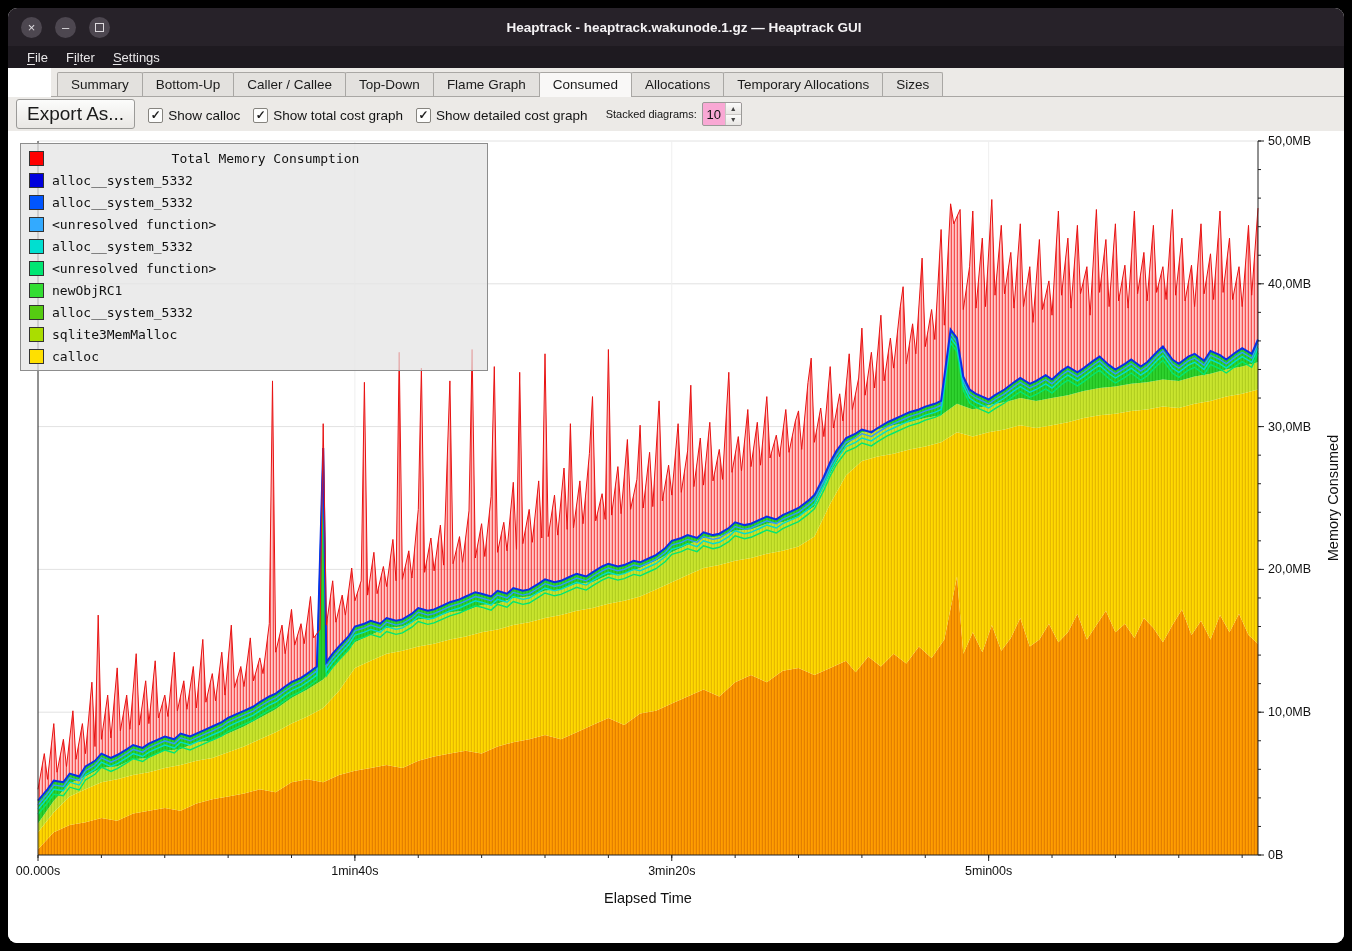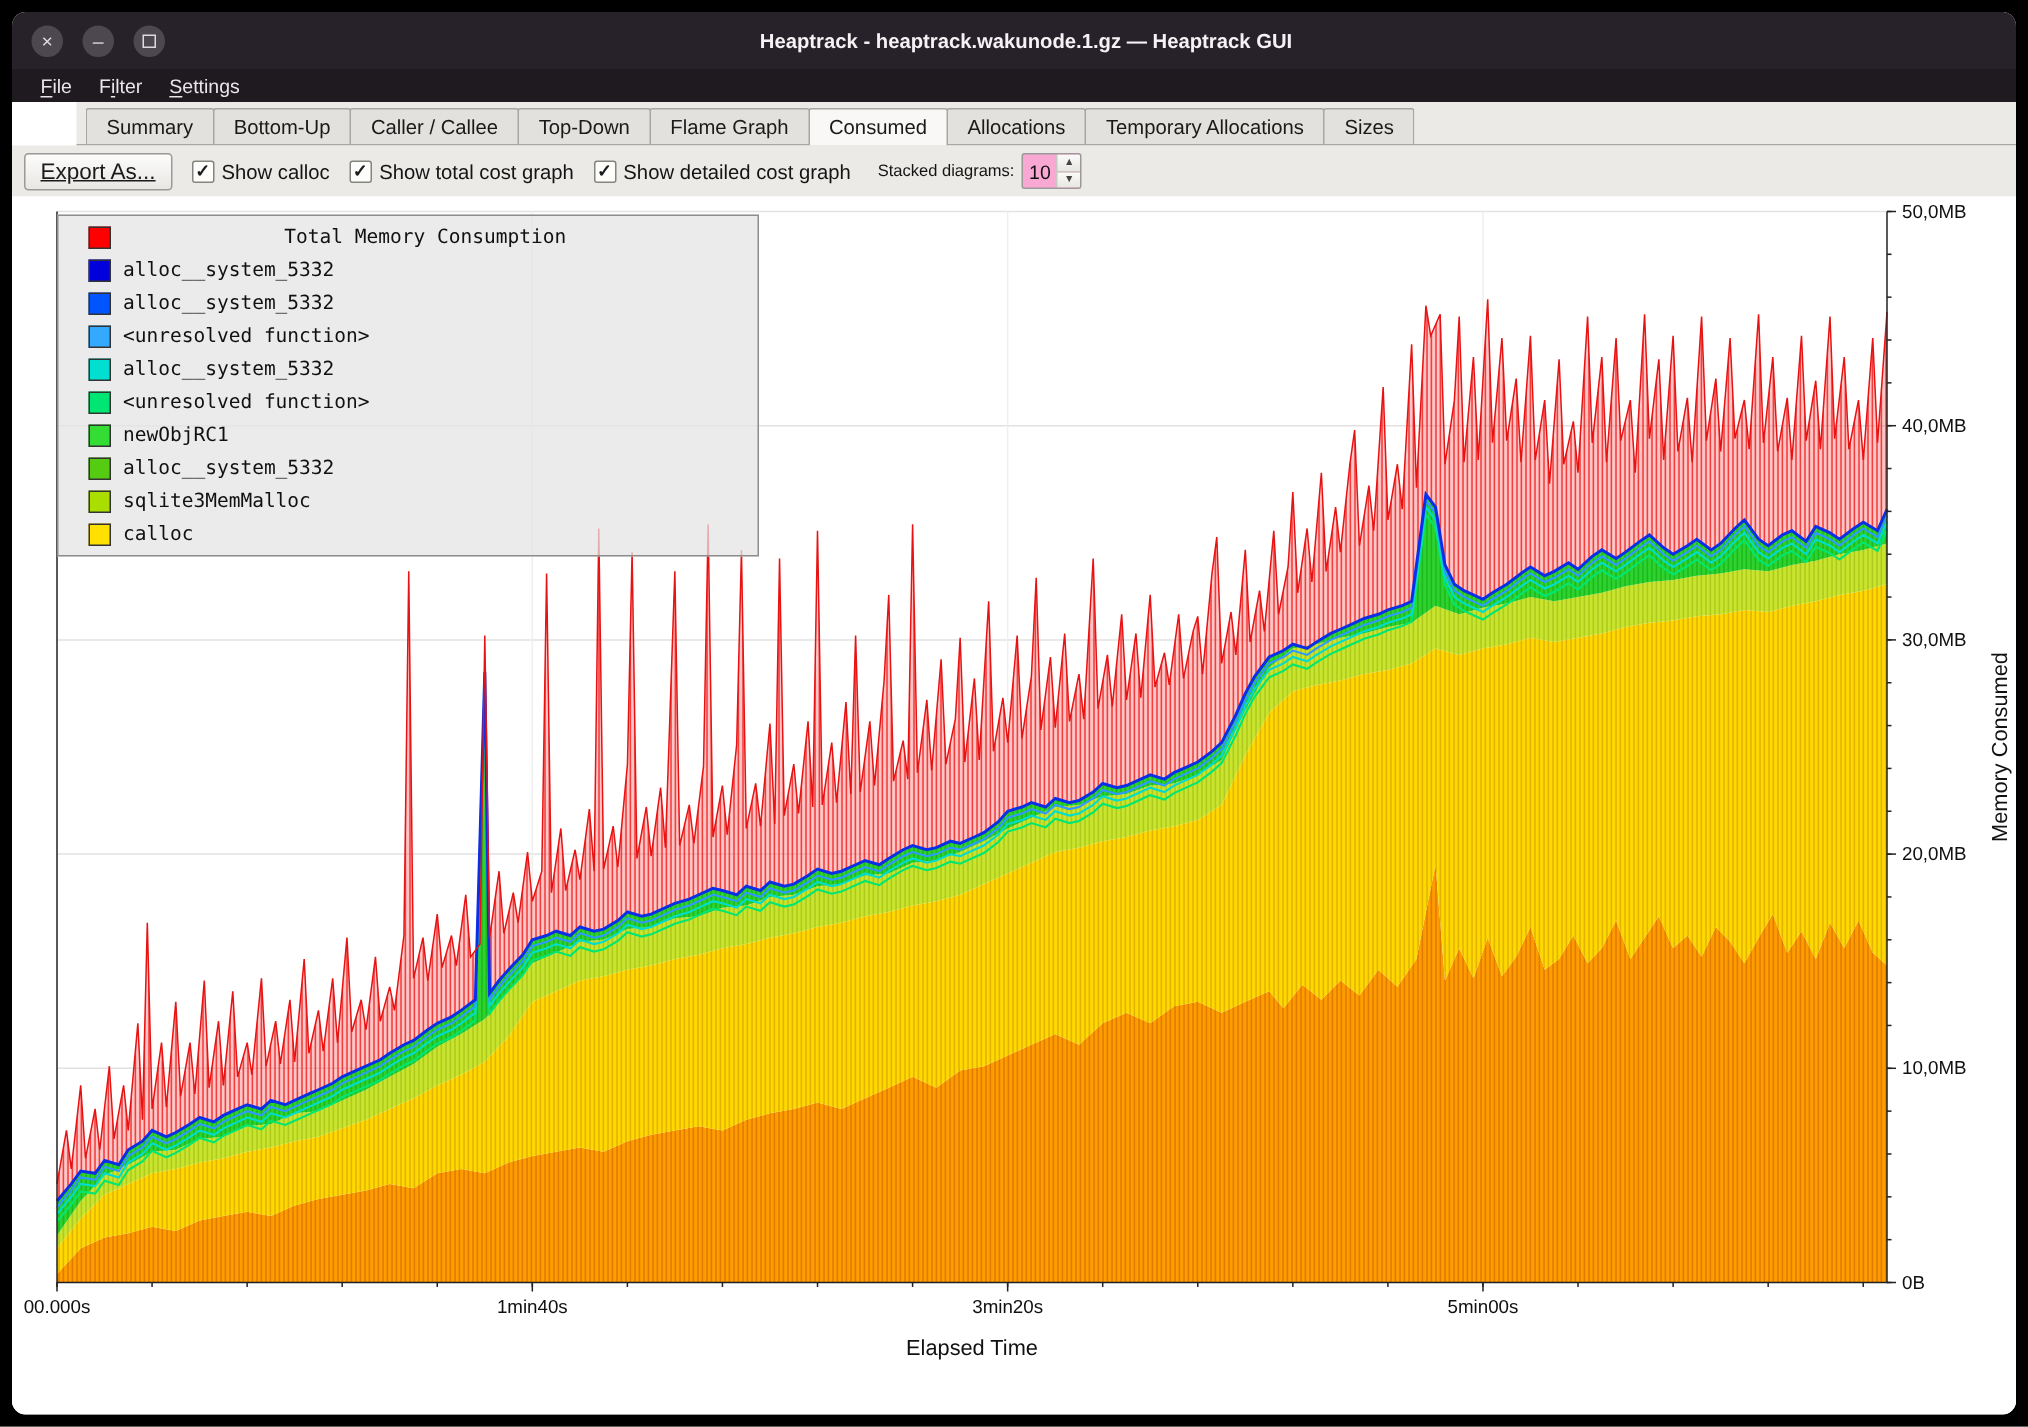--- a/index.html
+++ b/index.html
@@ -11,32 +11,32 @@
   .winbtn{width:21px;height:21px;border-radius:50%;background:#4d4750;color:#dedbdf;display:flex;align-items:center;justify-content:center;font-size:13px;line-height:1;}
   .winbtn .sq{width:7px;height:7px;border:1px solid #dedbdf;display:block;}
   .title{position:absolute;left:16px;right:0;text-align:center;color:#f4f2f4;font-weight:bold;font-size:13.5px;pointer-events:none;}
   .menubar{height:22px;background:#1e1a20;display:flex;align-items:center;padding-left:10px;flex:0 0 auto;}
   .menu-item{color:#e8e6e8;font-size:13px;padding:2px 9px;}
   .menu-item u{text-decoration:underline;text-underline-offset:2px;}
   .tabbar{background:#eceae7;display:flex;padding:4px 0 0 6px;border-bottom:1px solid #a9a7a4;flex:0 0 auto;height:29px;box-sizing:border-box;margin-left:43px;}
   .tab{font-size:13.5px;color:#1a1a1a;background:#e3e1de;border:1px solid #a9a7a4;border-bottom:none;padding:4px 13px 5px;margin-right:-1px;border-radius:2px 2px 0 0;white-space:nowrap;position:relative;}
   .tab.active{background:#f9f8f7;z-index:3;margin-bottom:-1px;padding-bottom:6px;}
   .toolbar{background:#eceae7;display:flex;align-items:center;padding:5px 8px;flex:0 0 auto;height:34px;box-sizing:border-box;}
-  .btn{font-size:15px;padding:3px 10px;border:1px solid #9b9a98;border-radius:3px;background:linear-gradient(#fcfcfb,#e9e7e4);color:#1a1a1a;text-decoration:underline;}
+  .btn{font-size:19px;padding:3px 10px;border:1px solid #9b9a98;border-radius:3px;background:linear-gradient(#fcfcfb,#e9e7e4);color:#1a1a1a;}
   .check{display:inline-flex;align-items:center;gap:5px;margin-left:13px;font-size:13.5px;color:#141414;}
   .checkbox{width:15px;height:15px;border:1px solid #86847f;border-radius:2px;background:#fdfdfc;display:inline-flex;align-items:center;justify-content:center;font-size:12px;color:#1c1c1c;font-weight:bold;box-sizing:border-box;}
   .stacked-label{margin-left:18px;font-size:11px;color:#141414;}
   .spin{display:inline-flex;border:1px solid #9b9a98;background:#f9a8d4;height:22px;align-items:stretch;margin-left:5px;border-radius:2px;overflow:hidden;justify-content:flex-end;}
   .spin-val{width:22px;display:flex;align-items:center;justify-content:center;font-size:13px;color:#111;}
   .spin-btns{display:flex;flex-direction:column;border-left:1px solid #c9c7c4;width:15px;}
   .spin-btns span{flex:1;display:flex;align-items:center;justify-content:center;font-size:7px;color:#444;background:linear-gradient(#fbfbfa,#e8e6e3);}
   .spin-btns span + span{border-top:1px solid #c9c7c4;}
   .chart-area{flex:1;position:relative;background:#fff;}
   #chart-svg{position:absolute;inset:0;width:100%;height:100%;font-family:"Liberation Sans",sans-serif;}
-  .legend{position:absolute;left:30px;top:12px;width:468px;background:rgba(228,228,228,0.75);border:1px solid #8d8d8d;padding:3px 16px;box-sizing:border-box;font-family:"DejaVu Sans Mono",monospace;font-size:13px;color:#111;}
+  .legend{position:absolute;left:12px;top:12px;width:468px;background:rgba(228,228,228,0.75);border:1px solid #8d8d8d;padding:3px 4px;box-sizing:border-box;font-family:"DejaVu Sans Mono",monospace;font-size:13px;color:#111;}
   .legend-row{display:flex;align-items:center;gap:8px;height:22px;padding:0 4px;}
   .legend-swatch{width:15px;height:15px;border:1px solid #333;flex:0 0 auto;box-sizing:border-box;}
   .legend-label{white-space:nowrap;}
   .legend-title .legend-label{flex:1;text-align:center;}
 </style>
 </head>
 <body>
 
 <div class="frame">
   <div class="window">

